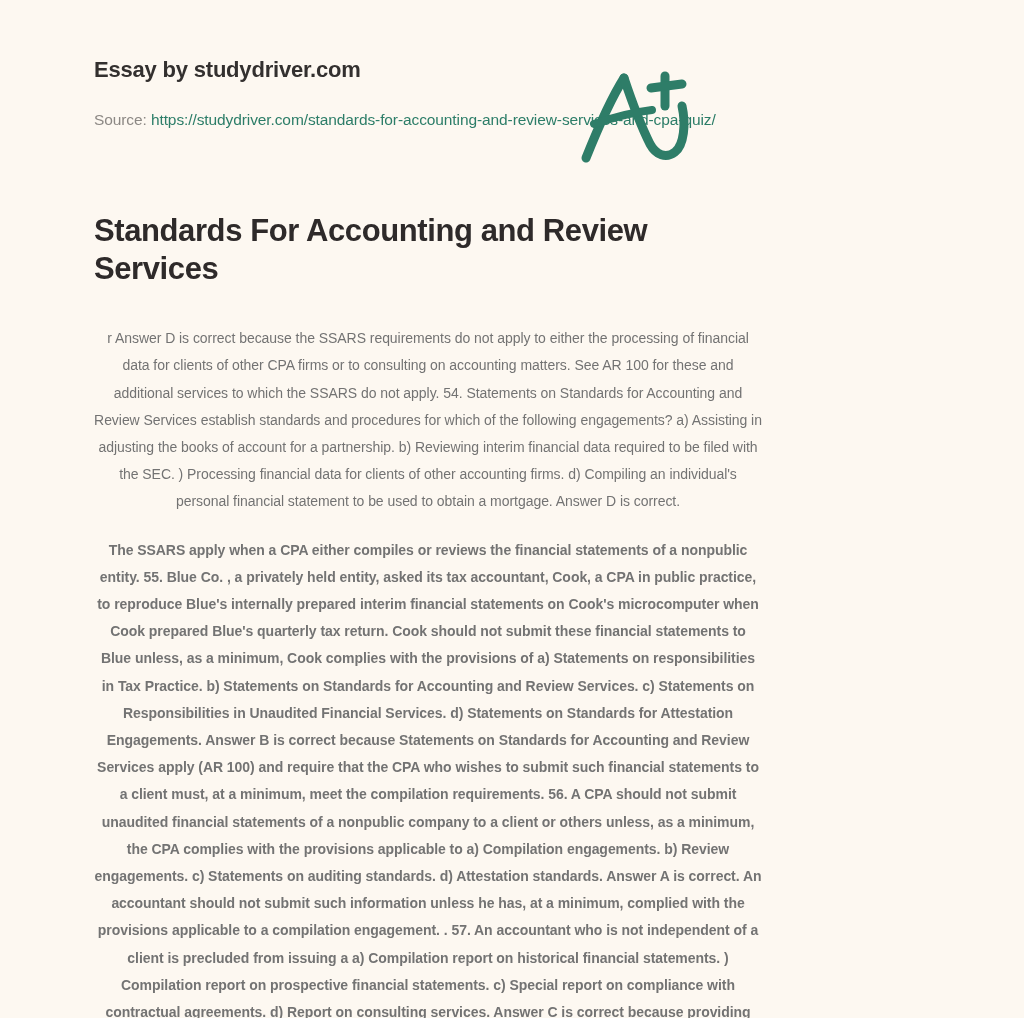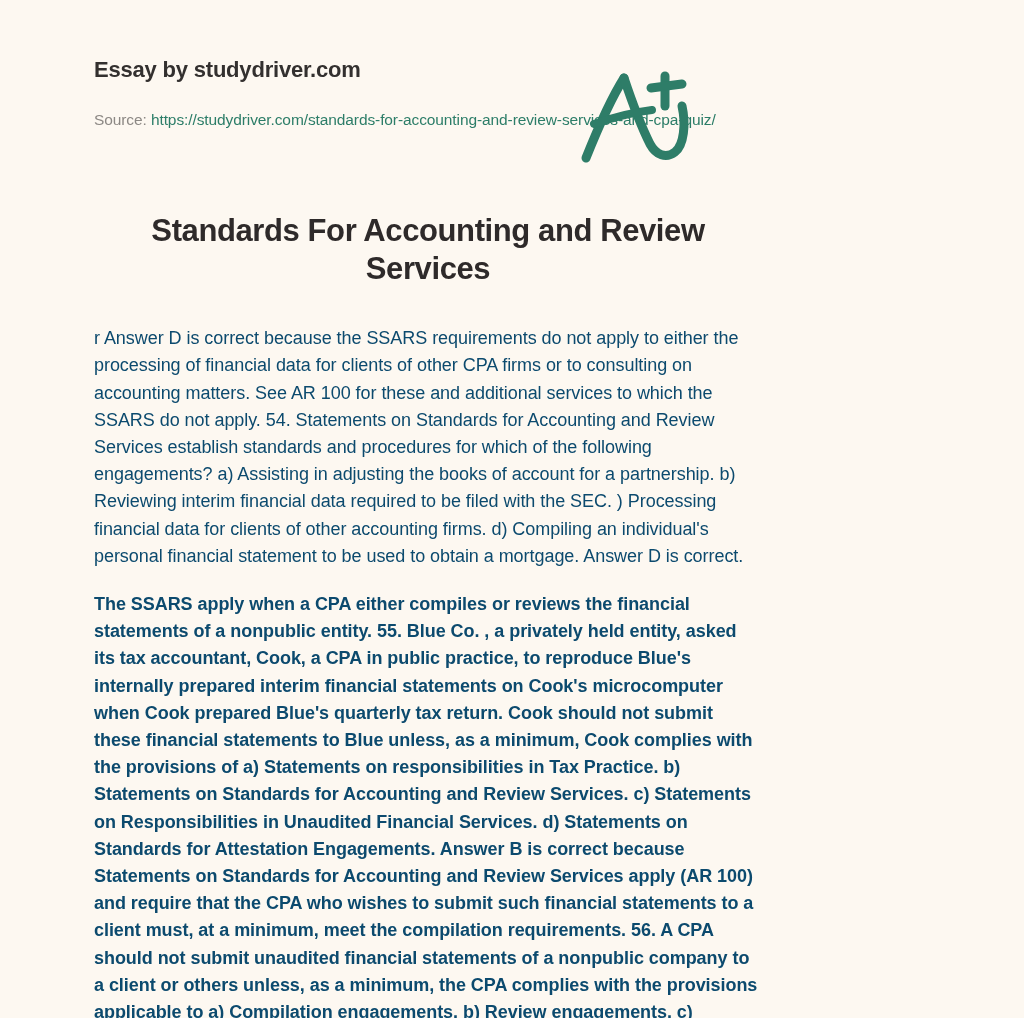--- a/index.html
+++ b/index.html
@@ -73,36 +73,35 @@
 
   
   .doc-title {
     margin: 0;
     padding-top: 80px;
     font-size: 31px;
     font-weight: bold;
     letter-spacing: -0.4px;
     color: #2e2a2a;
     line-height: 1.25;
-    text-align: center;
   }
 
   
   .article {
     padding-top: 36px;
     max-width: 836px;
   }
 
   .para {
     margin: 0 0 21px 0;
-    font-size: 18px;
+    font-size: 14px;
     line-height: 27.2px;
-    color: #0c4a6e;
+    color: #737373;
     letter-spacing: -0.05px;
-    text-align: left;
+    text-align: center;
   }
   .para:last-child {
     margin-bottom: 0;
     font-weight: bold;
   }
 </style>
 </head>
 <body>
 
 <div class="page">

